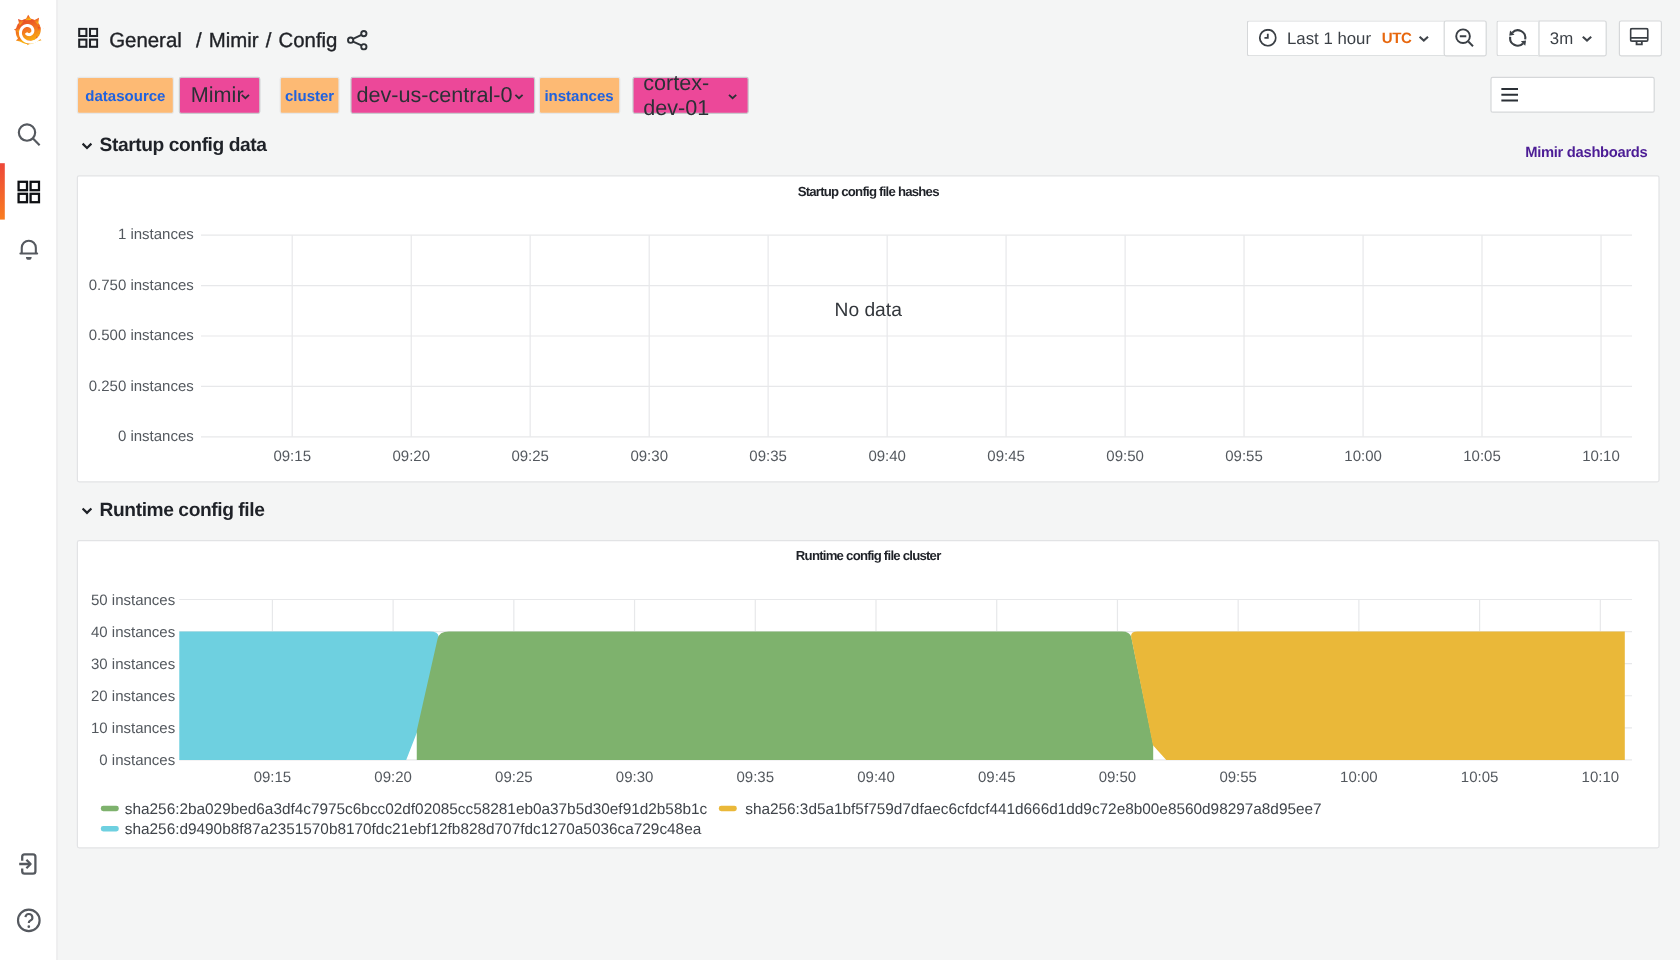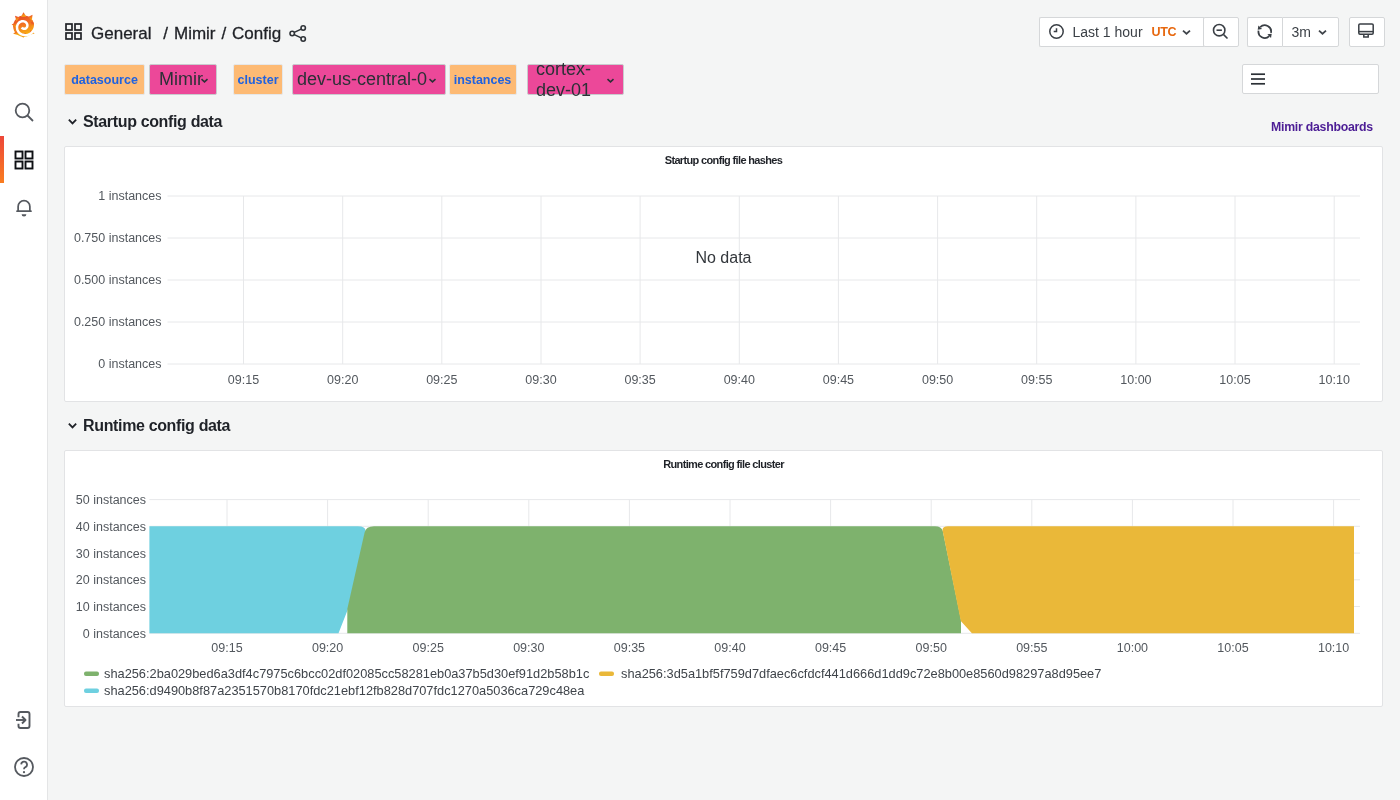--- a/index.html
+++ b/index.html
@@ -204,21 +204,21 @@
       <text x="1171.0" y="238">10:05</text>
       <text x="1270.2" y="238">10:10</text>
     </g>
   </g>
   <text x="659.5" y="117" font-family="Liberation Sans" font-size="16" fill="#33373c" text-anchor="middle">No data</text>
 </svg>
 
 <svg class="abs" style="left:67px;top:422px" width="11" height="8" viewBox="0 0 12 8" fill="none" stroke="#1f2228" stroke-width="2">
     <path d="M2 1.5 L6 5.5 L10 1.5"></path>
   </svg>
-<div class="sec" style="left:83px;top:417px;">Runtime config data</div>
+<div class="sec" style="left:83px;top:417px;">Runtime config file</div>
 
 <div class="panel" style="left:64px;top:450px;width:1319px;height:257px;"></div>
 <div class="ptitle" style="left:64px;top:457.5px;width:1319px;">Runtime config file cluster</div>
 <svg class="abs" style="left:64px;top:450px" width="1319" height="257" viewBox="0 0 1319 257">
   <g stroke="#e7e8ea" stroke-width="1">
     <line x1="85.4" y1="49.6" x2="1296" y2="49.6"></line>
     <line x1="85.4" y1="76.3" x2="1296" y2="76.3"></line>
     <line x1="85.4" y1="103.1" x2="1296" y2="103.1"></line>
     <line x1="85.4" y1="129.8" x2="1296" y2="129.8"></line>
     <line x1="85.4" y1="156.5" x2="1296" y2="156.5"></line>

